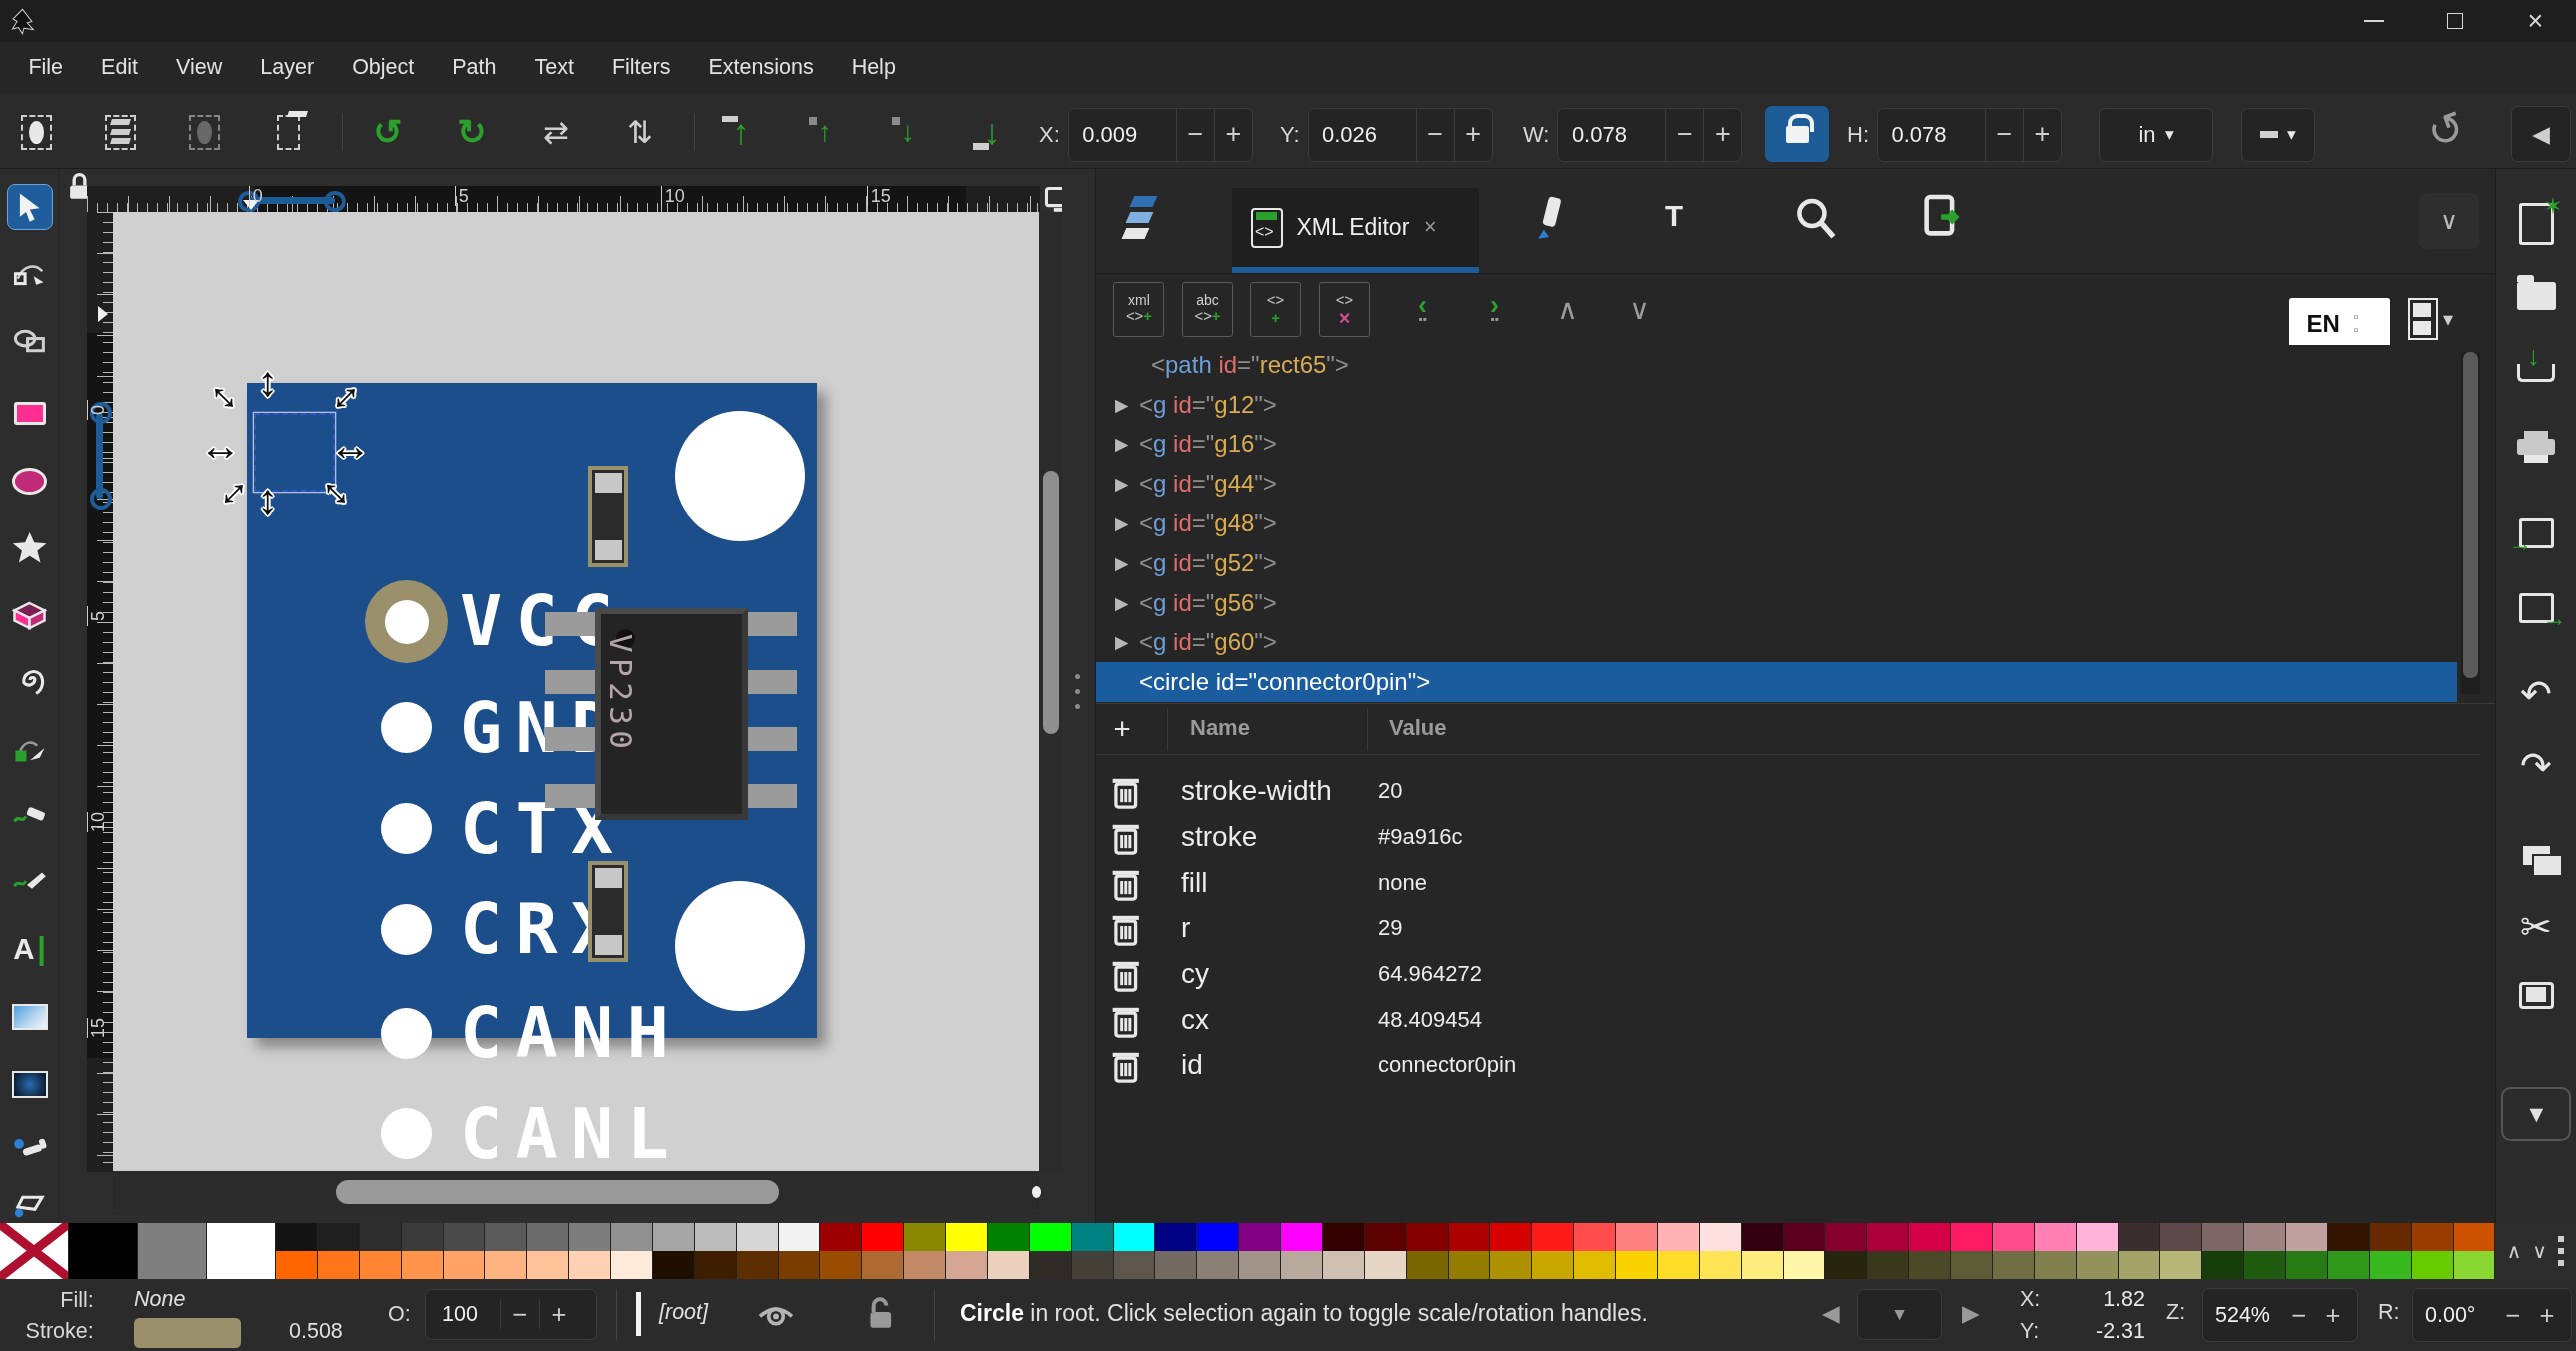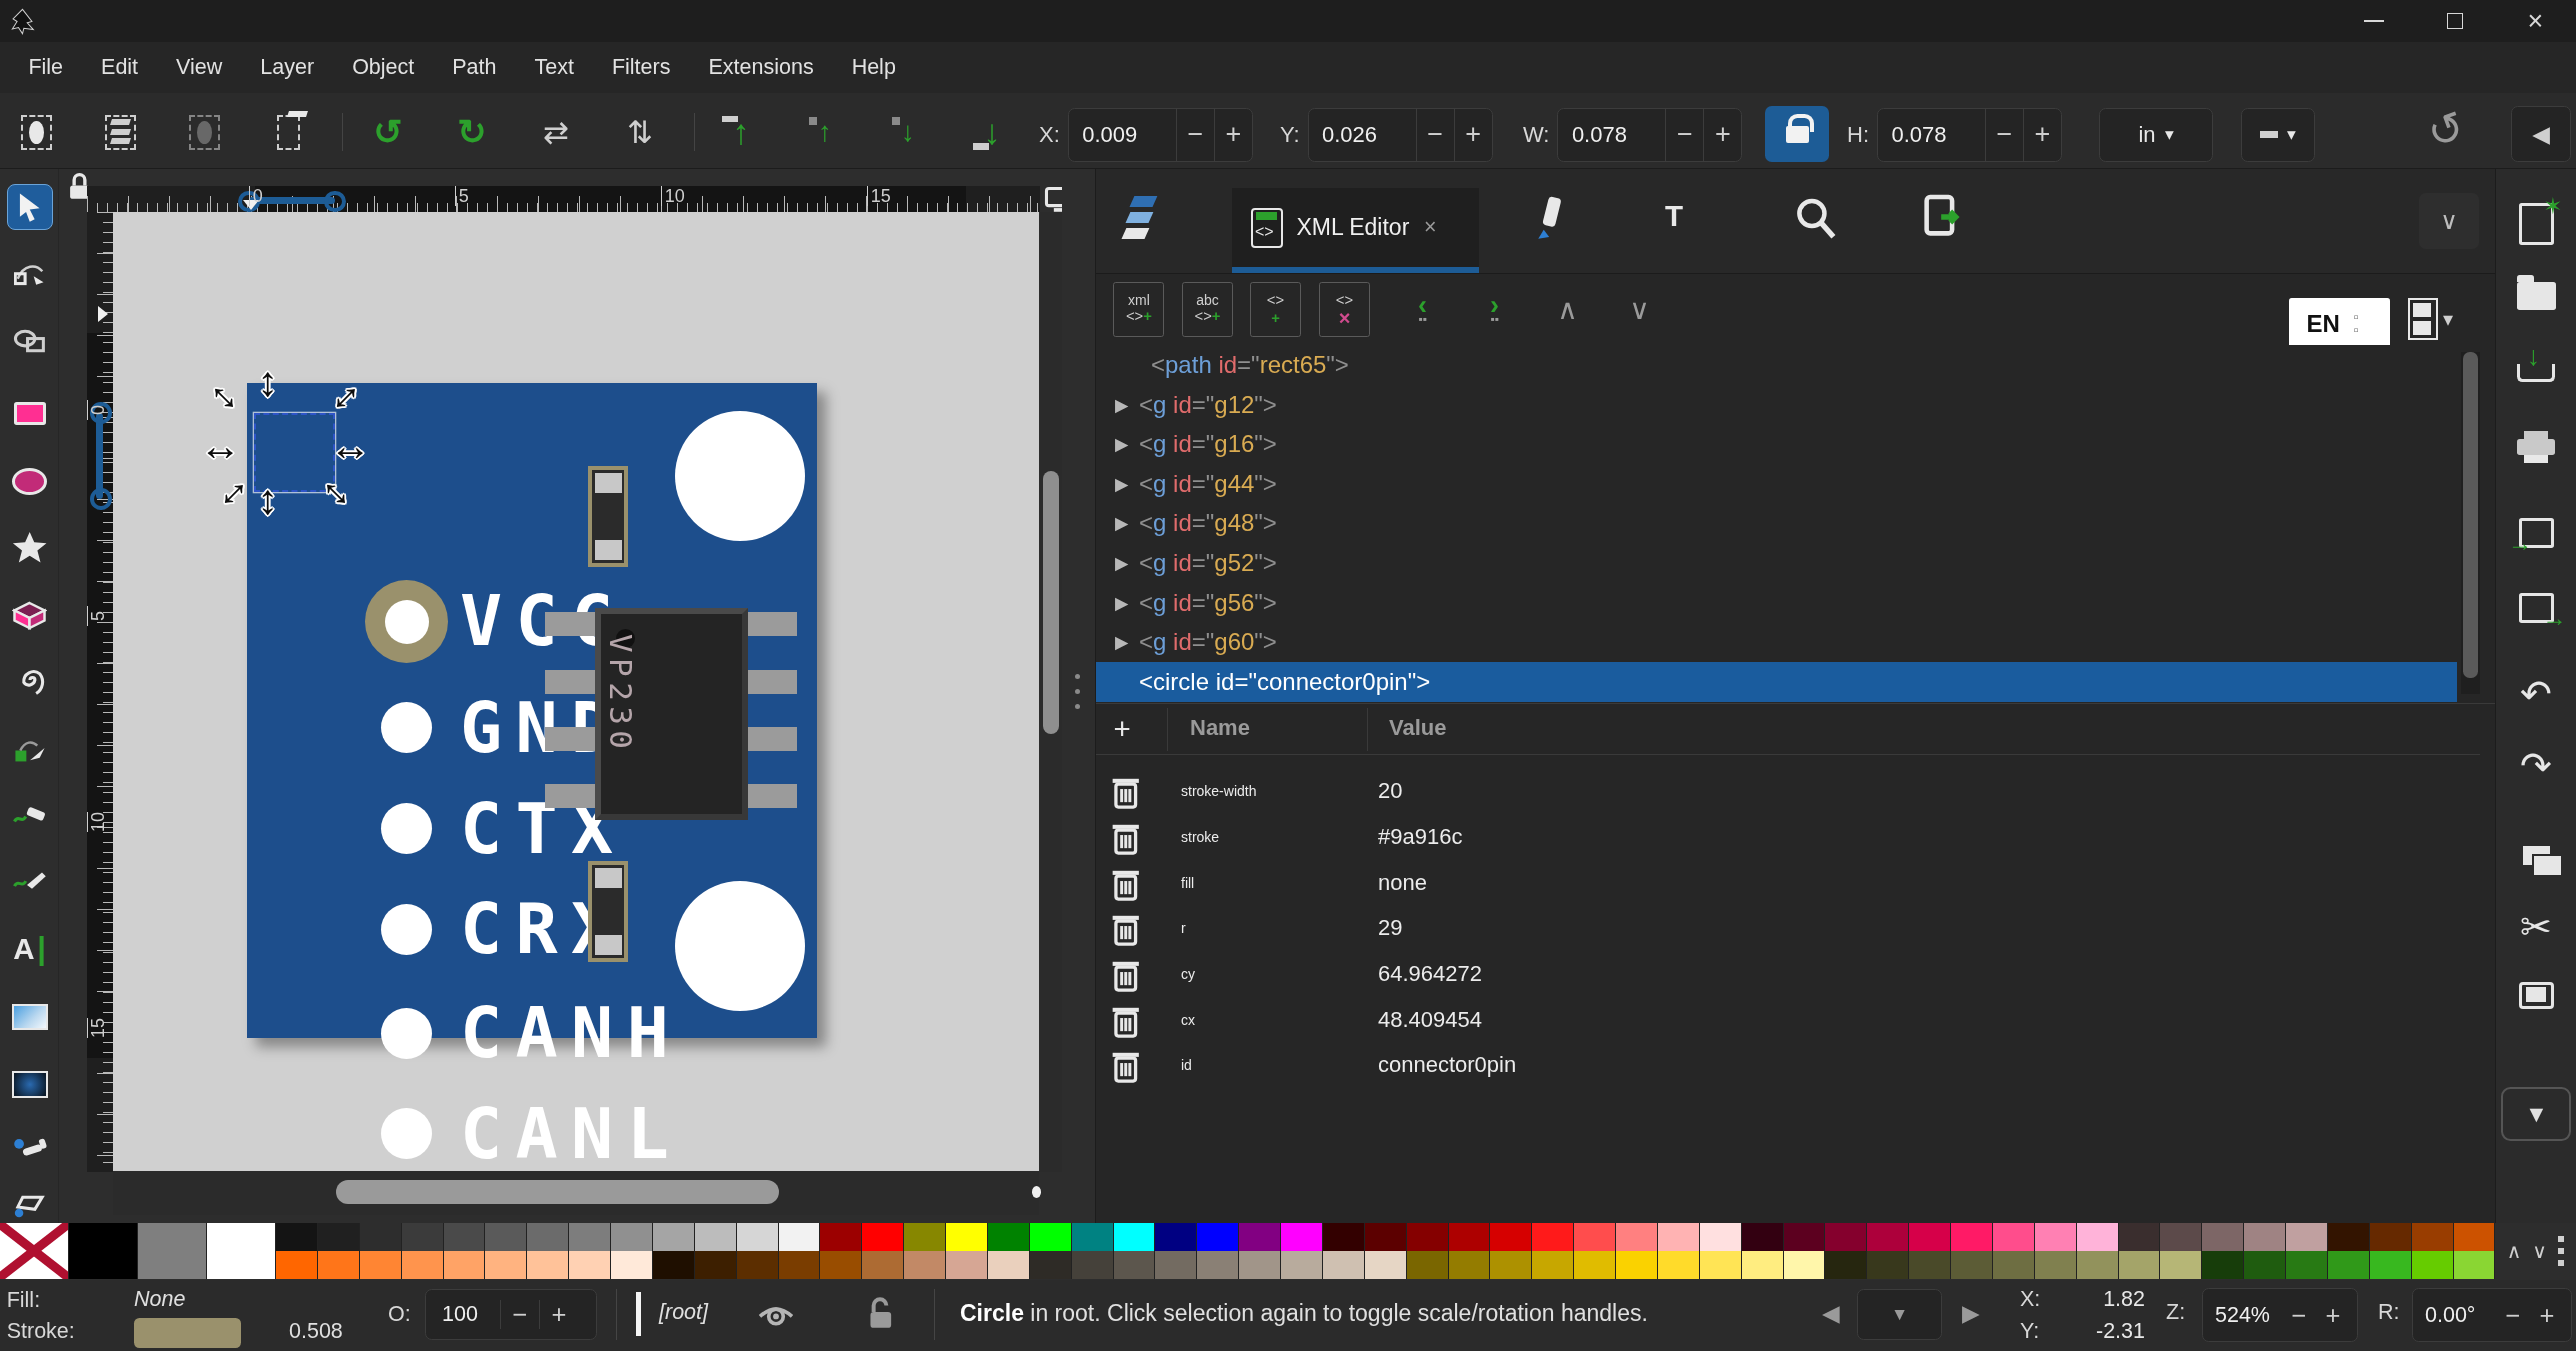--- a/index.html
+++ b/index.html
@@ -187,21 +187,21 @@
   #tree-scroll .thumb { position:absolute; left:2px; top:0px; width:14.8px; height:326px; background:#5a5a5a; border-radius:6.7px; }
 
   
   #attrs { position:absolute; left:0; top:534px; width:100%; bottom:0; border-top:1.3px solid #3a3a3a; }
   #attr-head { position:absolute; left:0; top:0; width:1384px; height:51px; border-bottom:1.3px solid #3a3a3a; }
   #attr-head .plus { position:absolute; left:17.4px; top:8px; font-size:29.5px; color:#e8e8e8; }
   #attr-head .vline { position:absolute; top:4px; width:1.3px; height:43px; background:#3a3a3a; }
   #attr-head .hname, #attr-head .hvalue { position:absolute; top:10.7px; font-size:22px; font-weight:bold; color:#9a9a9a; }
   .attr-row { position:absolute; left:0; width:1384px; height:46px; display:flex; align-items:center; }
   .attr-row svg { margin-left:14.8px; }
-  .attr-row .aname { position:absolute; left:85px; font-size:14px; color:#ececec; }
+  .attr-row .aname { position:absolute; left:85px; font-size:28px; color:#ececec; }
   .attr-row .avalue { position:absolute; left:282px; font-size:22px; color:#ececec; }
 
   
   #cmdbar { position:absolute; left:2495px; top:0; width:81px; height:100%; background:#2b2b2b; border-left:1.3px solid #1c1c1c; }
   .cbtn { position:absolute; left:12px; width:56px; height:56px; display:flex; align-items:center; justify-content:center;
           color:#e6e6e6; font-size:38px; }
   .doc { width:35px; height:42px; border:3.4px solid #e6e6e6; border-radius:2.7px; position:relative; }
   .doc .star { position:absolute; right:-12px; top:-13.4px; color:#2ca02c; font-size:23px; }
   .doc .garrow { position:absolute; left:-13.4px; top:8px; color:#2ca02c; font-size:24px; font-weight:bold; }
   .doc .garrow.out { left:auto; right:-16px; }
@@ -230,21 +230,21 @@
   .pal-none:after  { transform:translate(-50%,-50%) rotate(-38deg); }
   #pal-rows { display:flex; flex-direction:column; width:2220px; }
   .pal-row { display:flex; height:28px; }
   .pal-sw { flex:1 1 auto; height:28px; border-right:1.3px solid #222; }
   #pal-ctl { width:81px; display:flex; align-items:center; justify-content:center; gap:10.7px; color:#cfcfcf; font-size:20px; }
   #pal-ctl .kebab { display:flex; flex-direction:column; gap:5.4px; }
   #pal-ctl .kebab i { width:6.7px; height:6.7px; background:#cfcfcf; }
 
   
   #statusbar { position:absolute; left:0; top:1280px; width:2576px; height:72px; background:#2b2b2b; font-size:21.5px; }
-  #fs-labels { position:absolute; left:6.7px; top:5.4px; width:87px; color:#d8d8d8; }
+  #fs-labels { position:absolute; left:6.7px; top:5.4px; width:87px; text-align:right; color:#d8d8d8; }
   #fs-labels div { height:31px; line-height:31px; }
   #fill-value { position:absolute; left:134px; top:6.7px; font-style:italic; color:#e0e0e0; }
   #stroke-swatch { position:absolute; left:134px; top:38px; width:107px; height:29.5px; background:#9a916c; border-radius:5.4px; }
   #stroke-width-val { position:absolute; left:289px; top:39px; color:#e0e0e0; }
   #opacity-label { position:absolute; left:388px; top:21.5px; color:#d8d8d8; }
   #opacity-field { position:absolute; left:425px; top:9.4px; width:172px; height:51px; background:#242424;
        border:1.3px solid #3c3c3c; border-radius:6.7px; display:flex; align-items:center; }
   #opacity-field .ov { padding-left:16px; width:74px; color:#f0f0f0; }
   #opacity-field .ob { width:39px; text-align:center; color:#cfcfcf; font-size:25.5px; border-left:1.3px solid #3c3c3c; }
   .sb-vsep { position:absolute; top:9.4px; width:1.3px; height:51px; background:#454545; }

